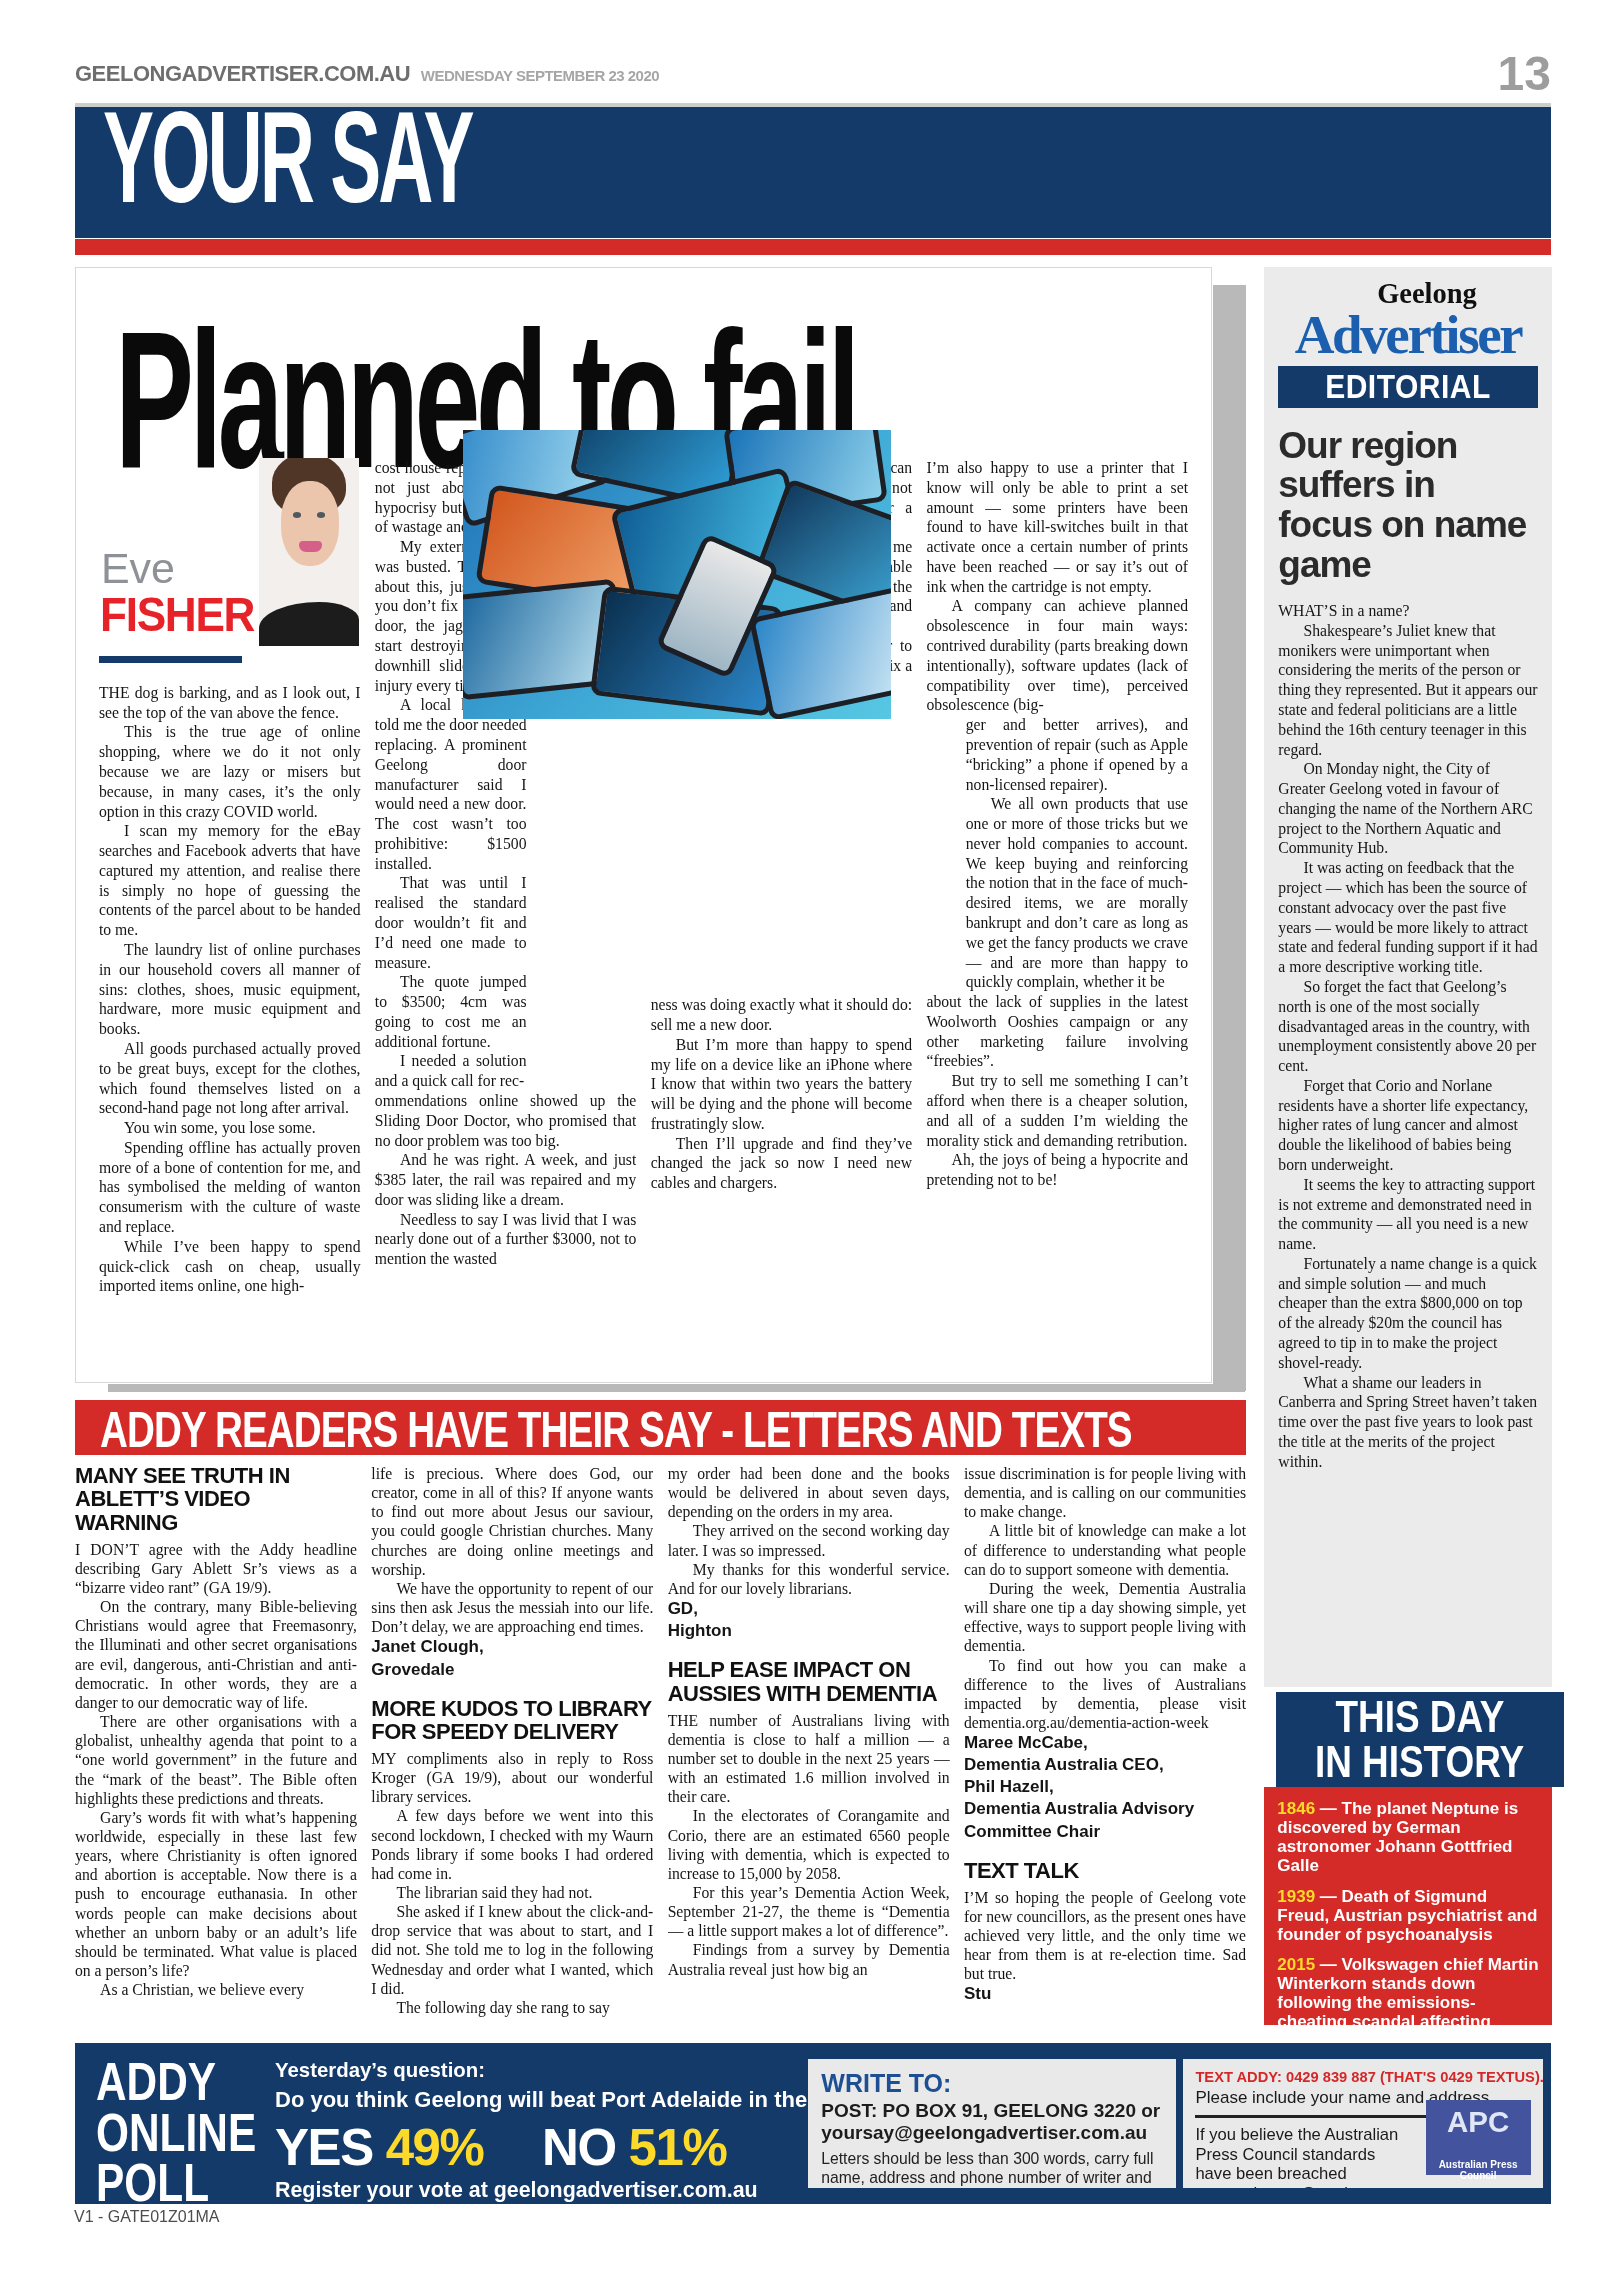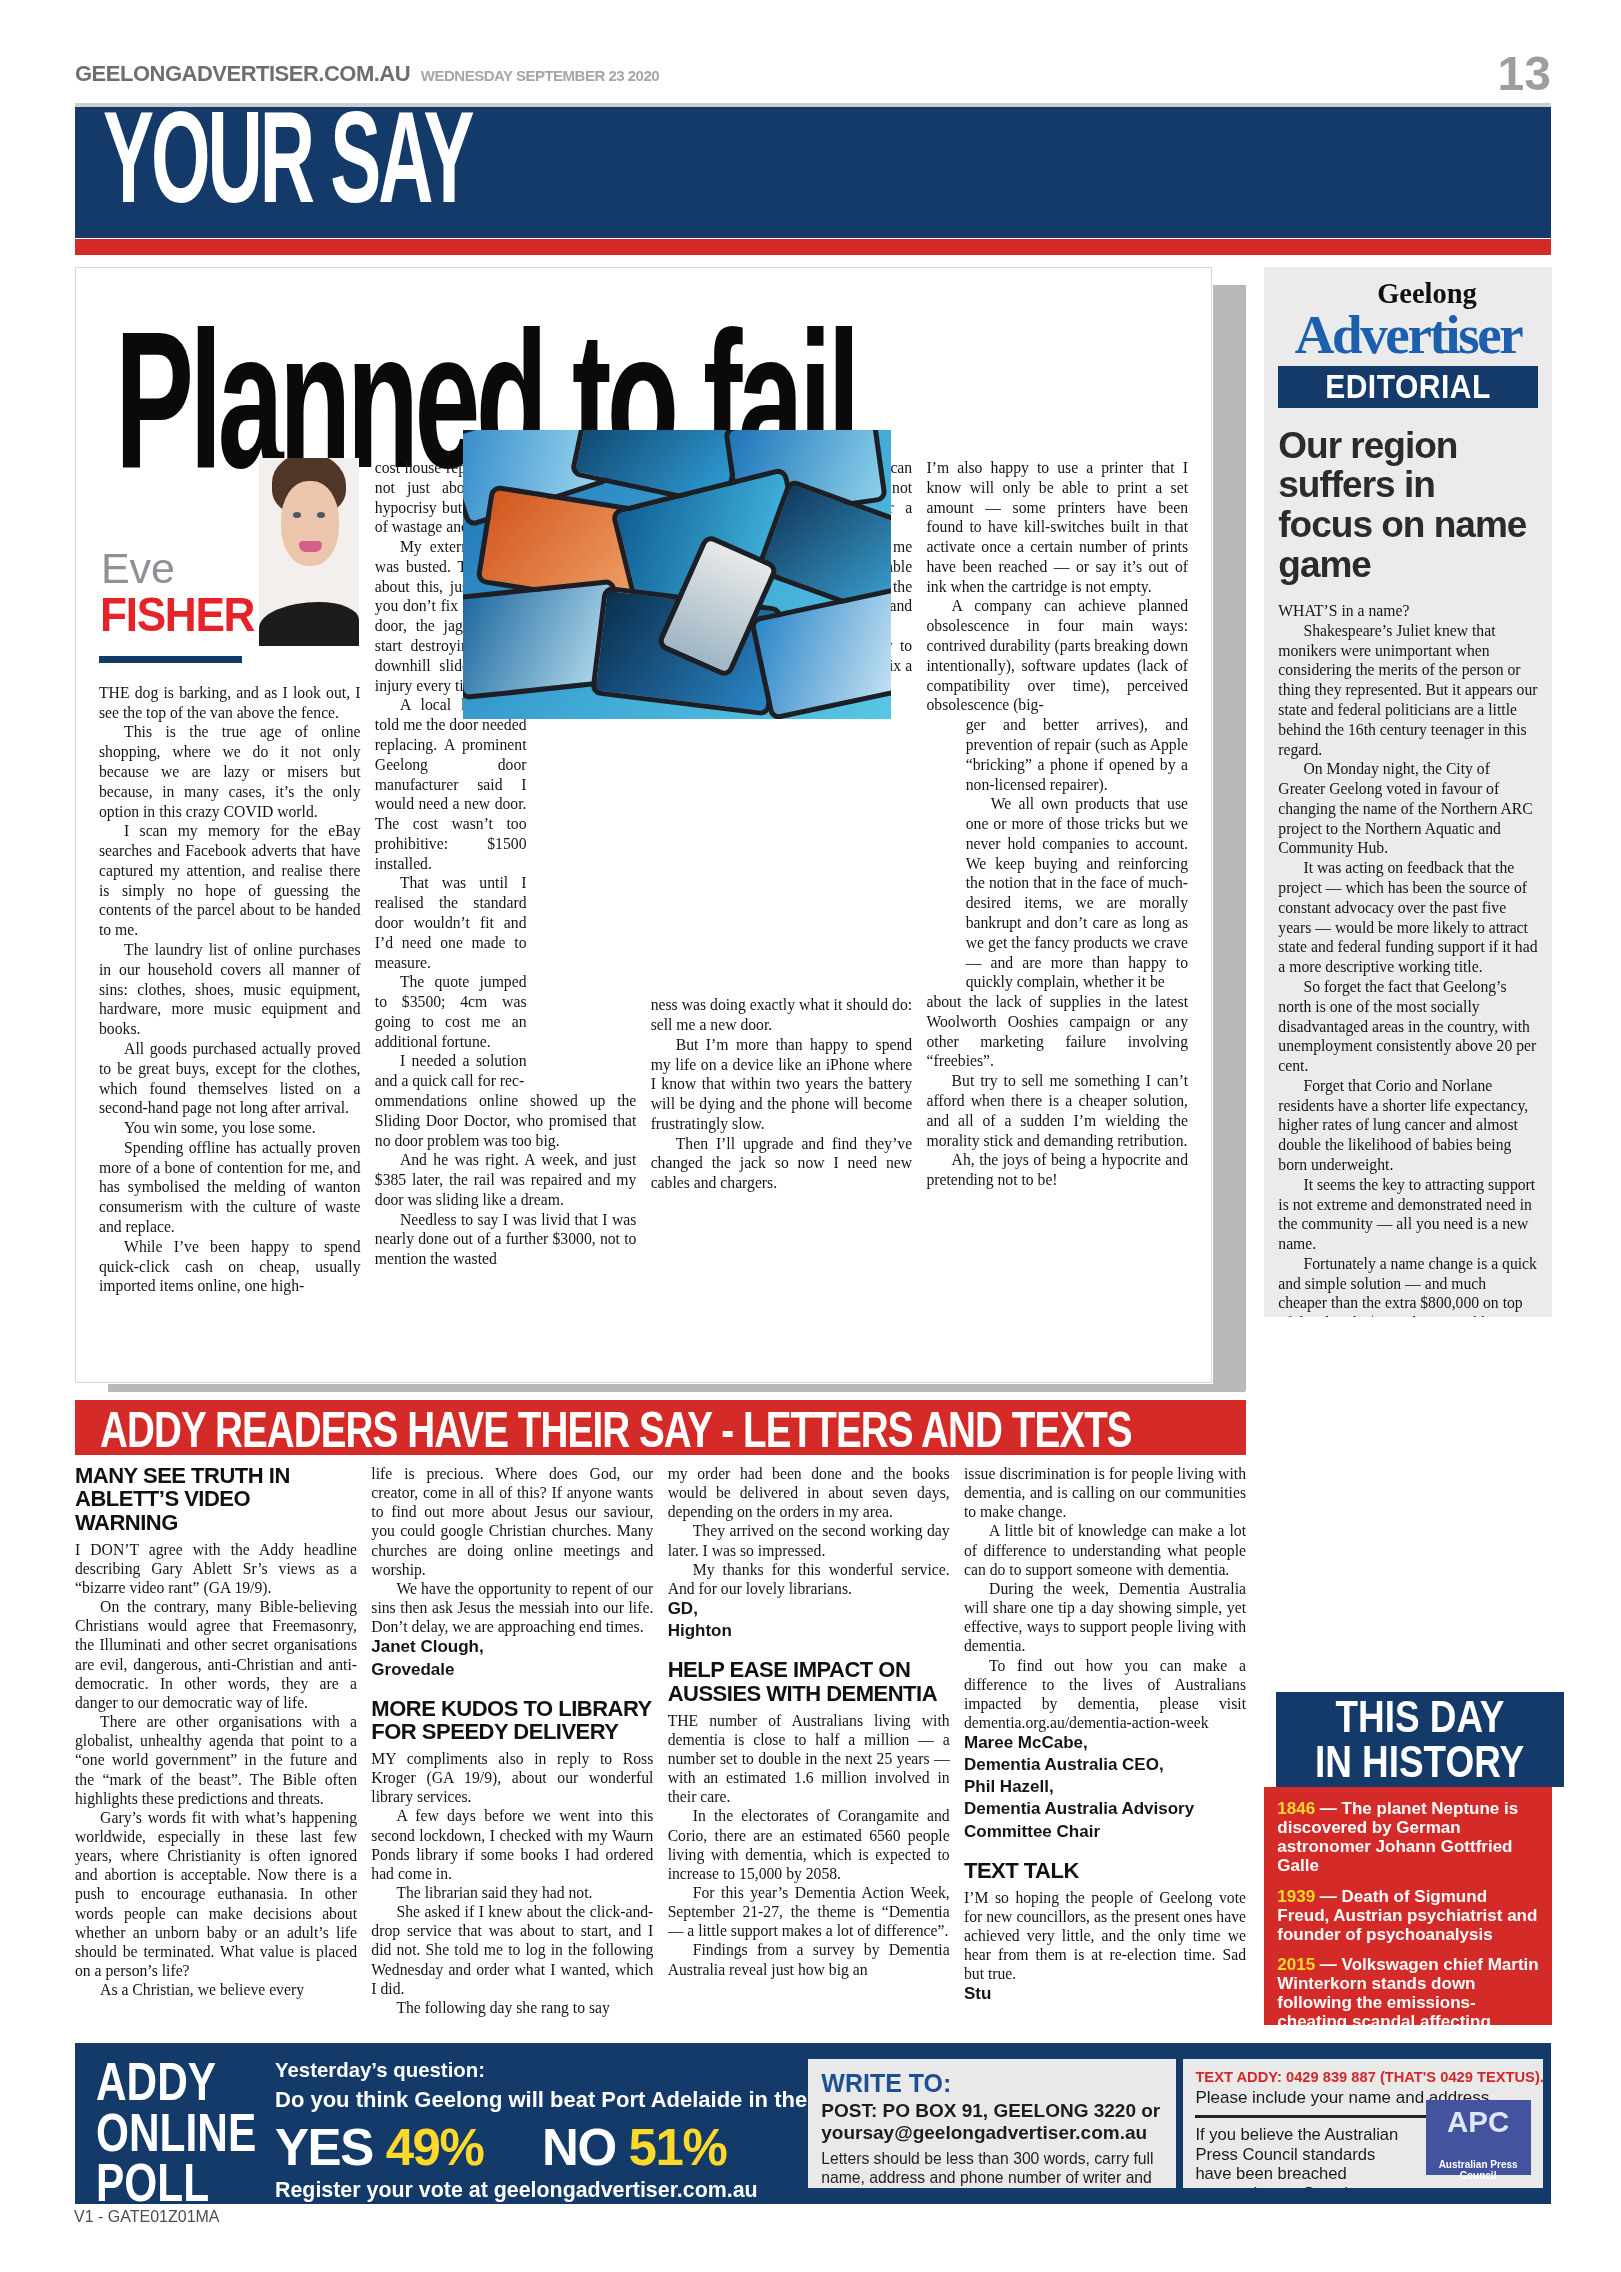--- a/index.html
+++ b/index.html
@@ -58,21 +58,21 @@
         grid-template-columns:repeat(4,1fr);column-gap:14.3px;font:15.7px/1.22 "Liberation Serif",serif;
         text-align:justify;color:#151515;}
   .lcol{overflow:hidden;}
   .lcols p{margin:0;}
   .lh{font:800 22px/1.06 "Liberation Sans",sans-serif;letter-spacing:-0.5px;text-align:left;
         color:#111;margin:0 0 5.7px 0 !important;text-indent:0;}
   .lh.sp{margin-top:16px !important;}
   .sig{font:700 17px/1.3 "Liberation Sans",sans-serif;text-align:left;text-indent:0;}
 
   
-  .sidebar{position:absolute;left:1264px;top:267px;width:288px;height:1050px;background:#ebebeb;overflow:hidden;}
+  .sidebar{position:absolute;left:1264px;top:267px;width:288px;height:1420px;background:#ebebeb;overflow:hidden;}
   .brand{position:relative;text-align:center;margin-top:10.5px;}
   .brand-top{display:block;font:700 28.5px "Liberation Serif",serif;color:#101010;transform:translateX(19px);}
   .brand-main{display:block;font:700 55px/0.92 "Liberation Serif",serif;color:#1c5fae;letter-spacing:-2.4px;}
   .ed-bar{margin:5.7px 14.3px 0 14.3px;background:#133a69;height:42px;display:flex;align-items:center;justify-content:center;}
   .ed-bar span{font:800 30px "Liberation Sans",sans-serif;color:#fff;letter-spacing:0.5px;transform:scaleY(1.12);}
   .ed-headline{margin:18px 14.3px 0 14.3px;font:700 37px/1.07 "Liberation Sans",sans-serif;letter-spacing:-1px;color:#2b2b2b;}
   .ed-body{margin:17px 14.3px 0 14.3px;font:15.7px/1.26 "Liberation Serif",serif;color:#161616;text-align:left;}
   .ed-body p{margin:0;}
 
   

